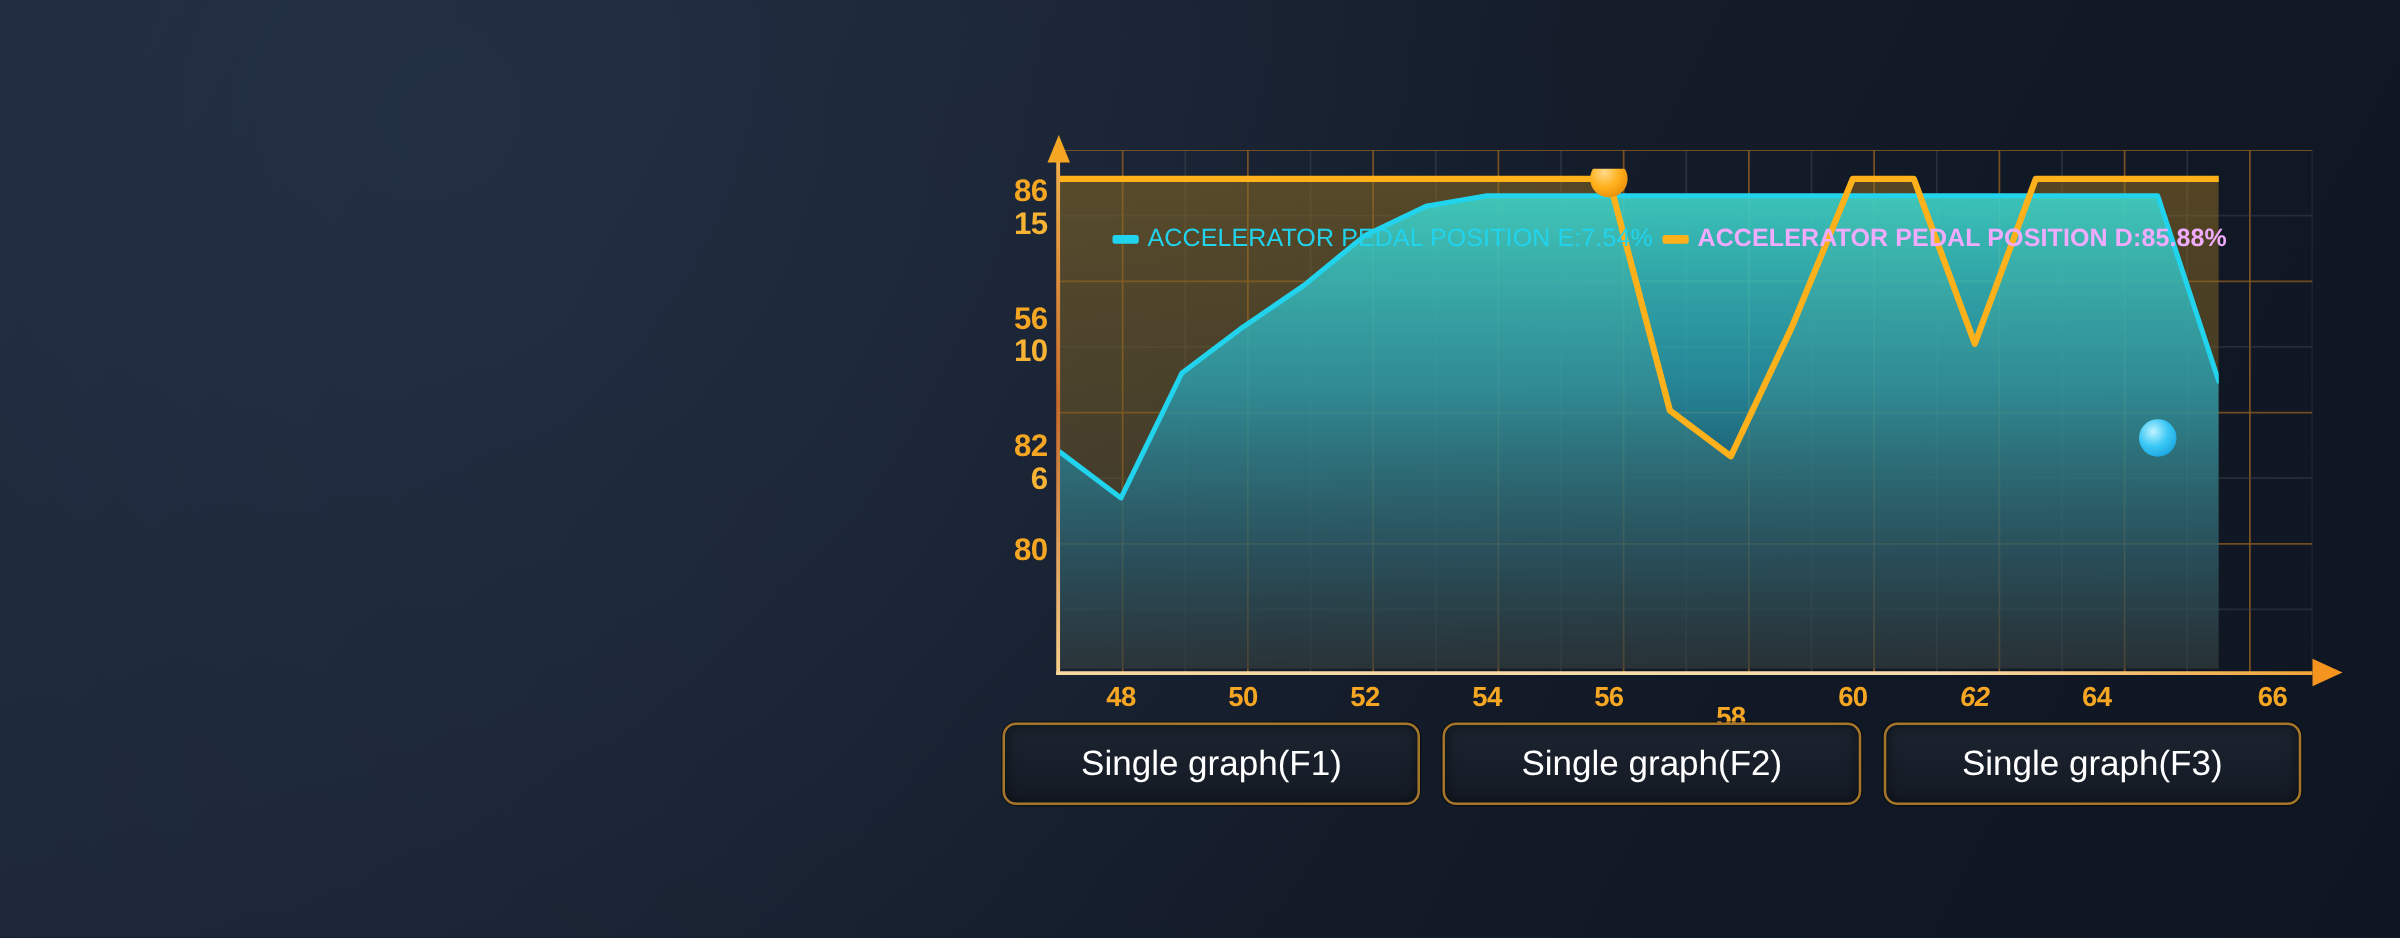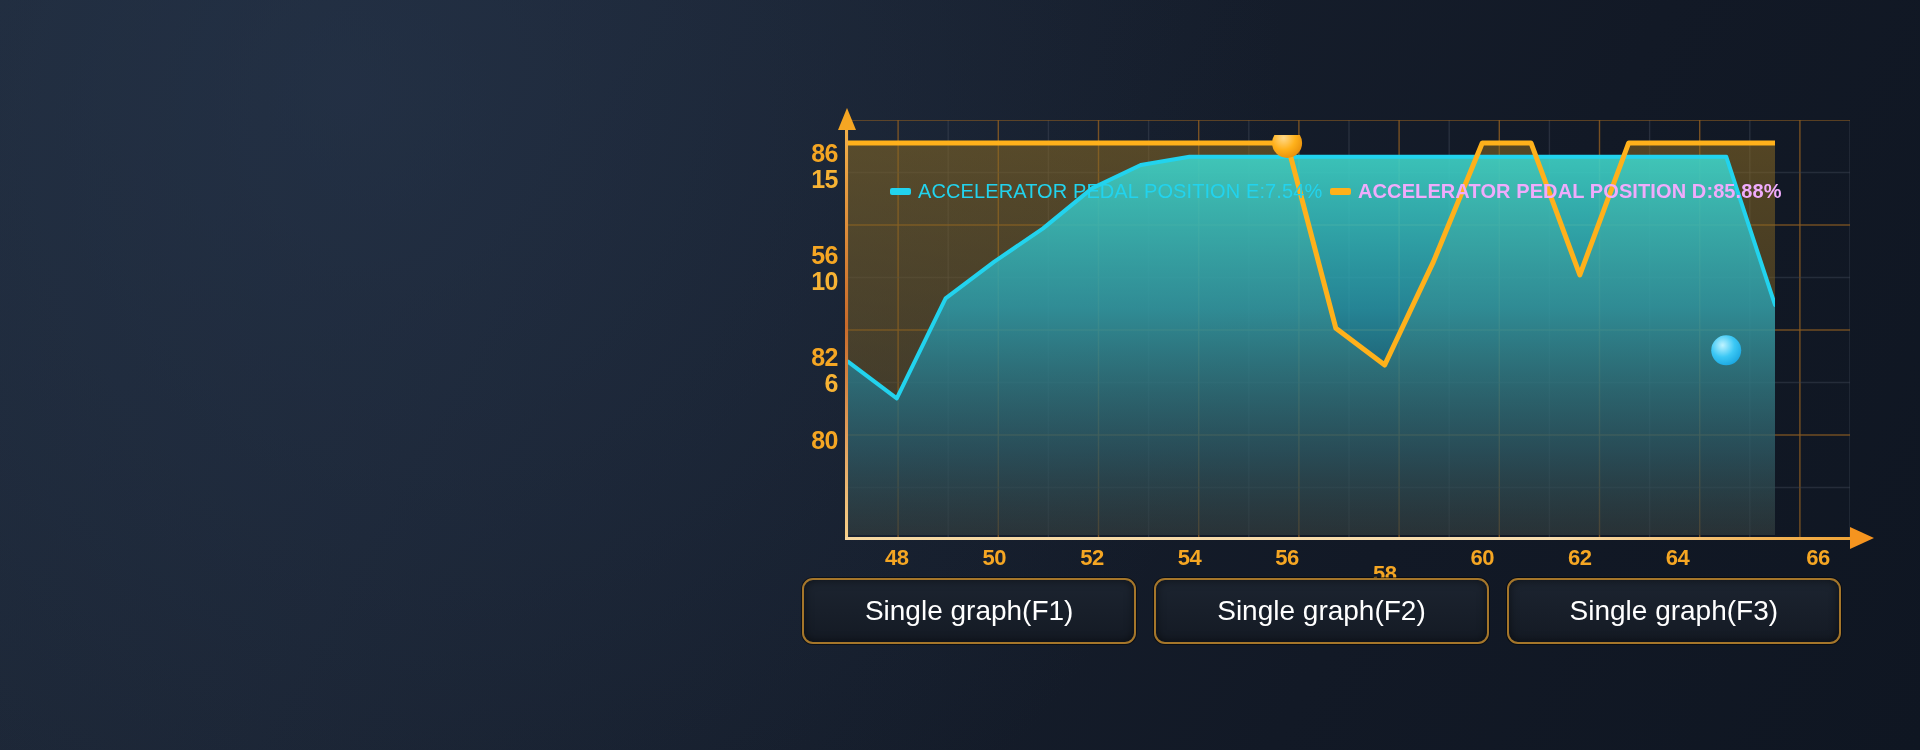--- a/index.html
+++ b/index.html
@@ -235,21 +235,21 @@
       </div>
     </div>
   <div id="x-labels">
       <div class="x-tick" style="left: 48.7895px;">48</div>
       <div class="x-tick" style="left: 146.368px;">50</div>
       <div class="x-tick" style="left: 243.947px;">52</div>
       <div class="x-tick" style="left: 341.526px;">54</div>
       <div class="x-tick" style="left: 439.105px;">56</div>
       <div class="x-tick" style="left: 536.684px; margin-top: 16px;">58</div>
       <div class="x-tick" style="left: 634.263px;">60</div>
-      <div class="x-tick" style="left: 731.842px;">62</div>
+      <div class="x-tick" style="left: 731.842px; font-style: italic;">62</div>
       <div class="x-tick" style="left: 829.421px;">64</div>
       <div class="x-tick" style="left: 970px;">66</div>
     </div>
 
   <div id="legend">
       <div class="legend-item" style="left: 0px;">
         <span class="legend-swatch" style="background: rgb(34, 211, 238);"></span>
         <span class="legend-text" style="color: rgb(34, 211, 238);">ACCELERATOR PEDAL POSITION E:7.54%</span>
       </div>
       <div class="legend-item" style="left: 440px;">

